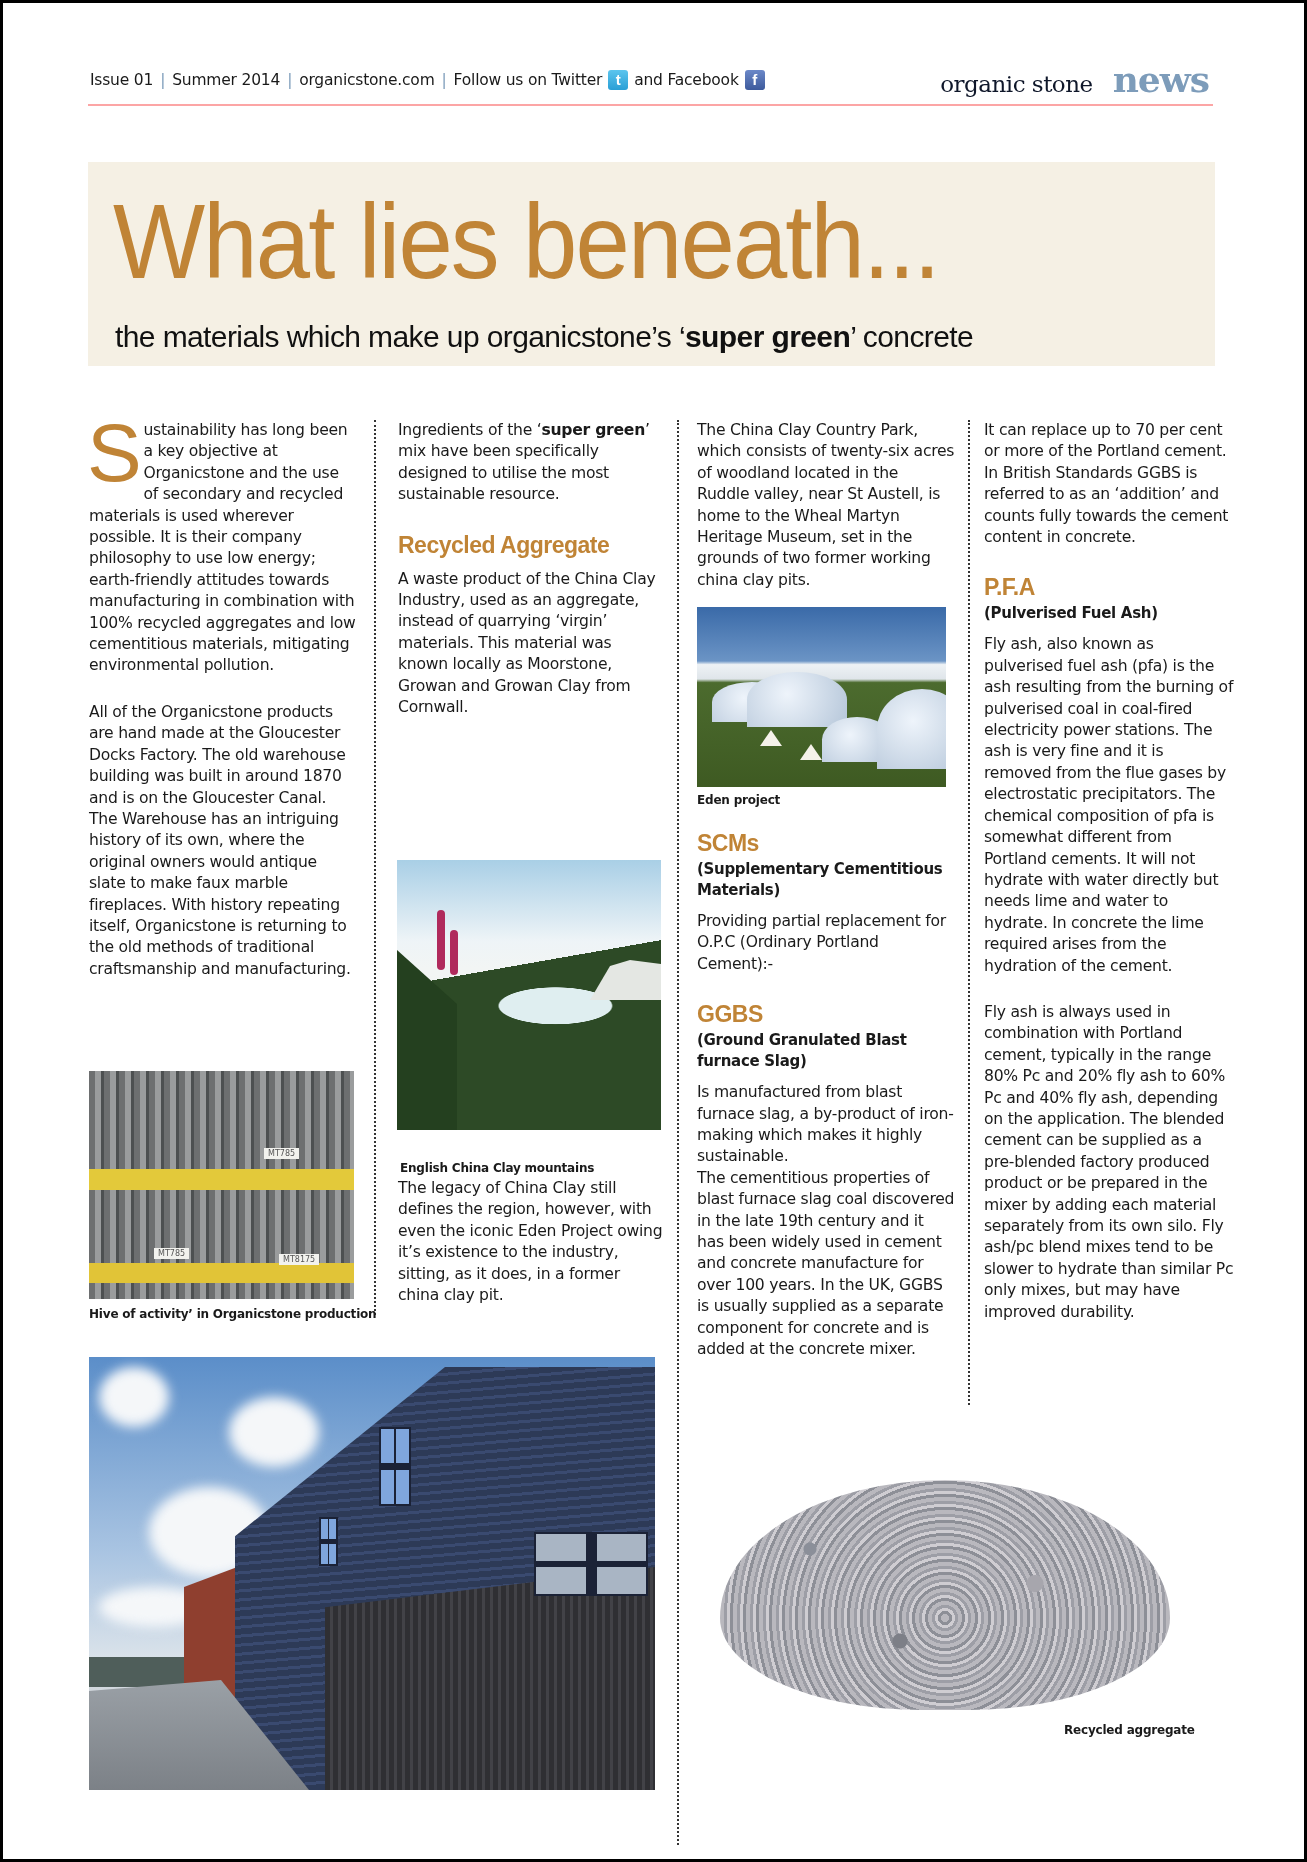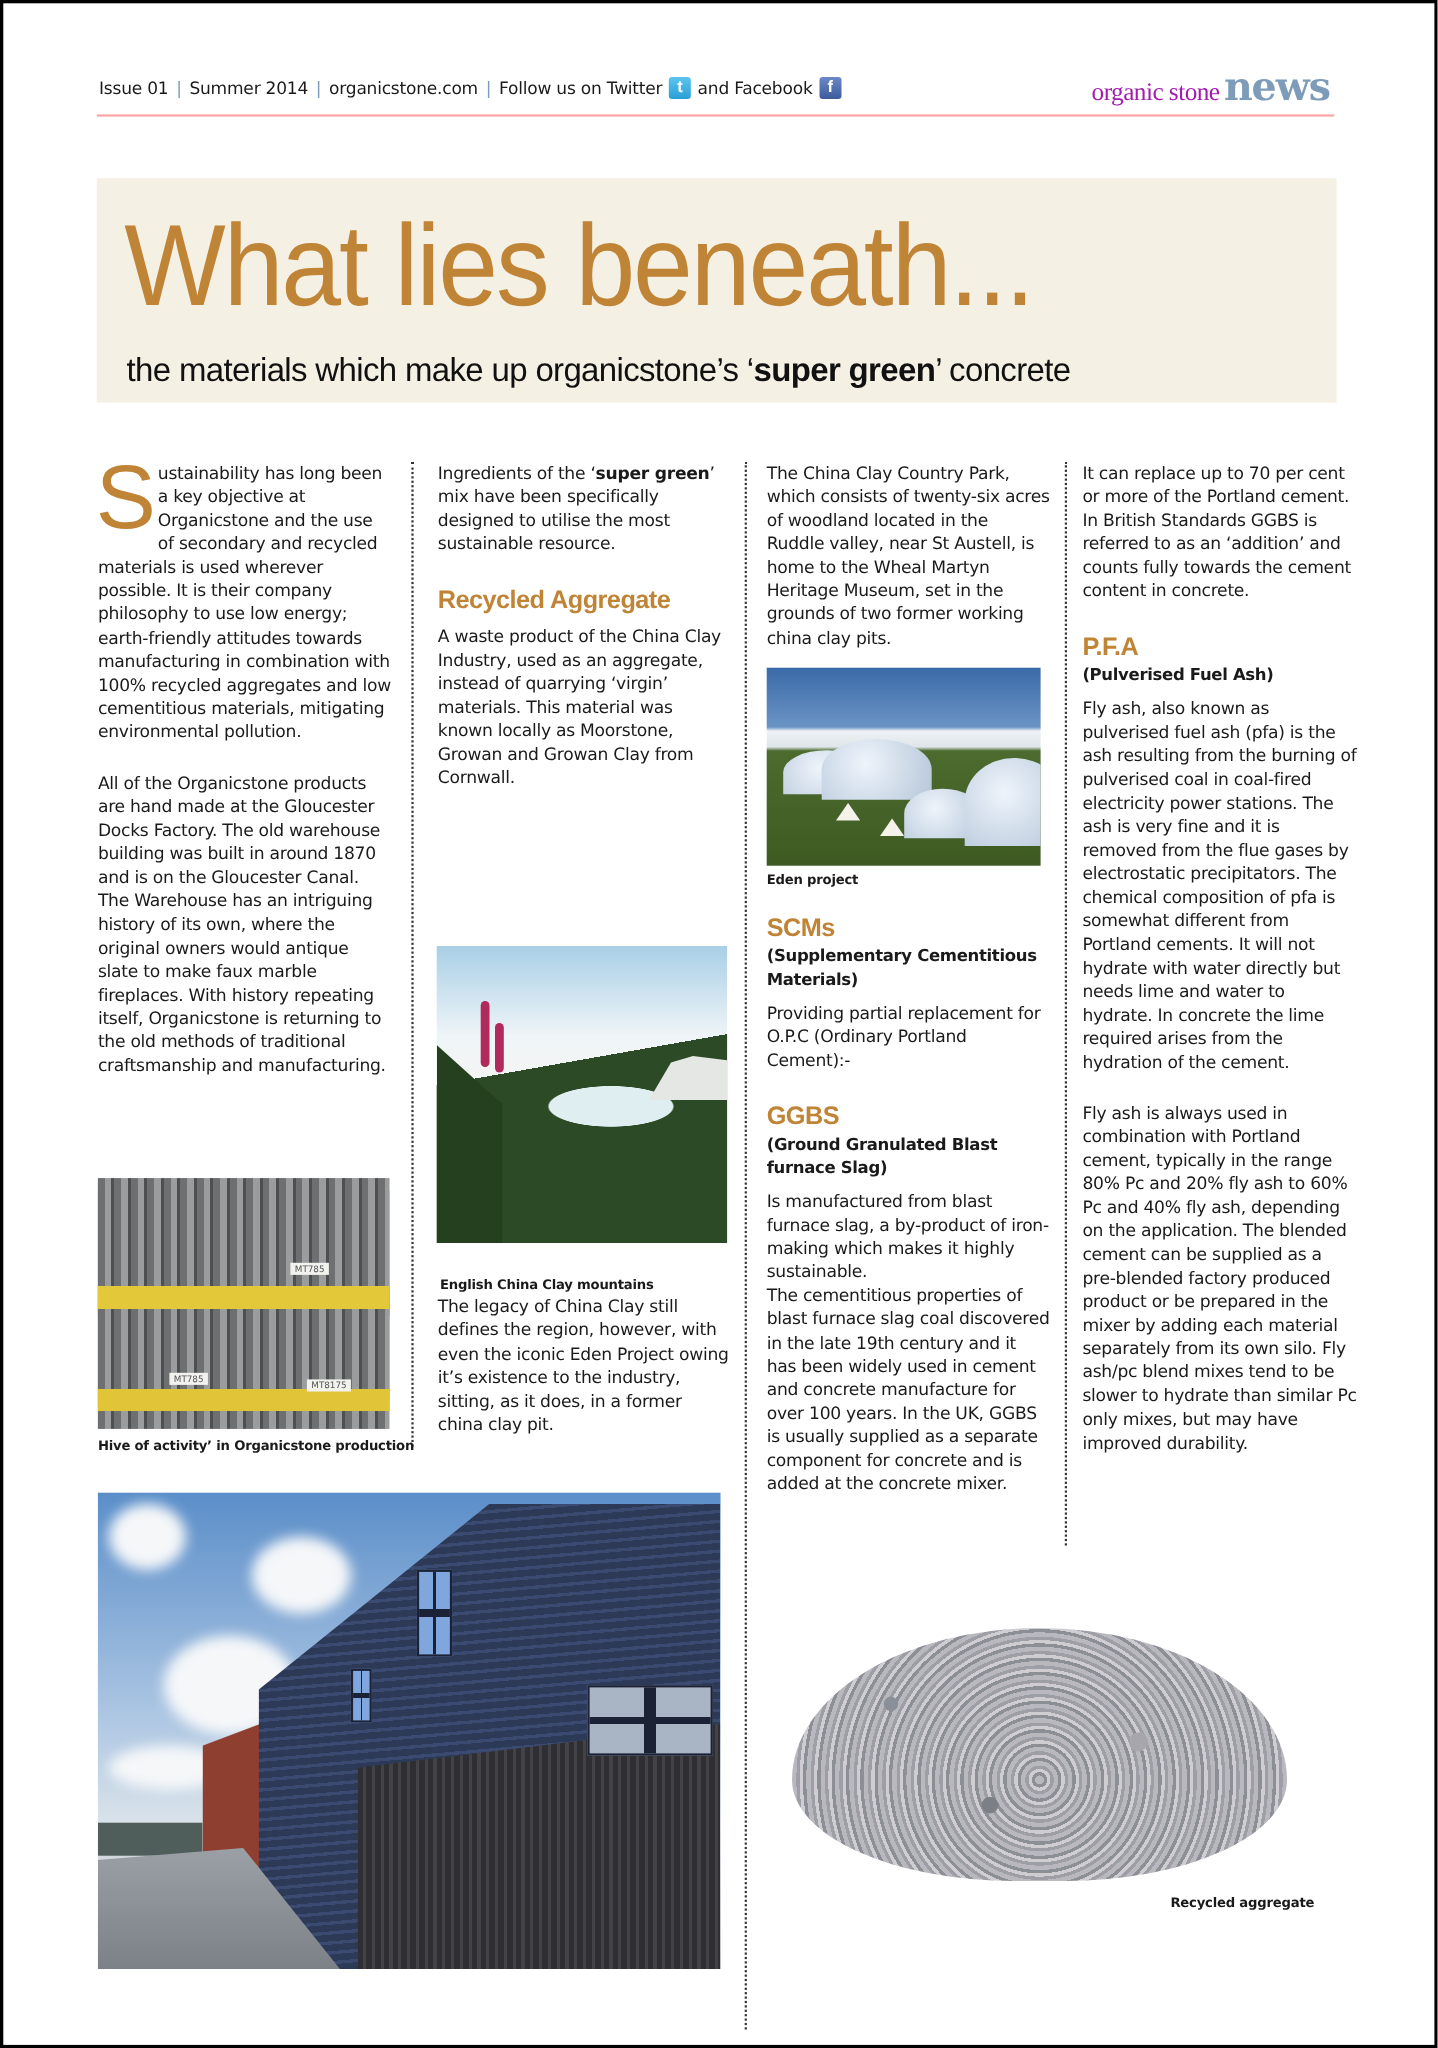--- a/index.html
+++ b/index.html
@@ -26,22 +26,22 @@
     display: inline-block; width: 20px; height: 20px; border-radius: 3px;
     color: #fff; font-weight: bold; font-size: 15px; line-height: 20px; text-align: center;
     margin: 0 6px; font-family: "Liberation Sans", sans-serif;
   }
   .tw { background: linear-gradient(#5cc5ee, #2a9fd6); }
   .fb { background: linear-gradient(#6b88c8, #3d5a9c); }
   .brand {
     position: absolute; right: 4px; top: -8px; white-space: nowrap;
     font-family: "DejaVu Serif", serif;
   }
-  .brand .b1 { font-size: 23px; color: #a21caf; letter-spacing: -0.5px; font-family: Liberation Serif, serif; }
-  .brand .b2 { font-size: 36px; color: #7d9cba; font-weight: bold; letter-spacing: -1px; margin-left: 4px; }
+  .brand .b1 { font-size: 23px; color: #0f172a; letter-spacing: -0.5px; }
+  .brand .b2 { font-size: 36px; color: #7d9cba; font-weight: bold; letter-spacing: -1px; margin-left: 20px; }
 
   
   .banner {
     position: absolute; left: 88px; top: 162px; width: 1127px; height: 204px;
     background: #f5f0e4;
   }
   .banner-title {
     position: absolute; left: 25px; top: 20px; font-family: "Liberation Sans", sans-serif;
     font-size: 105px; color: #c08436; letter-spacing: -2px; font-weight: normal; margin: 0;
     transform: scaleX(0.93); transform-origin: left;

